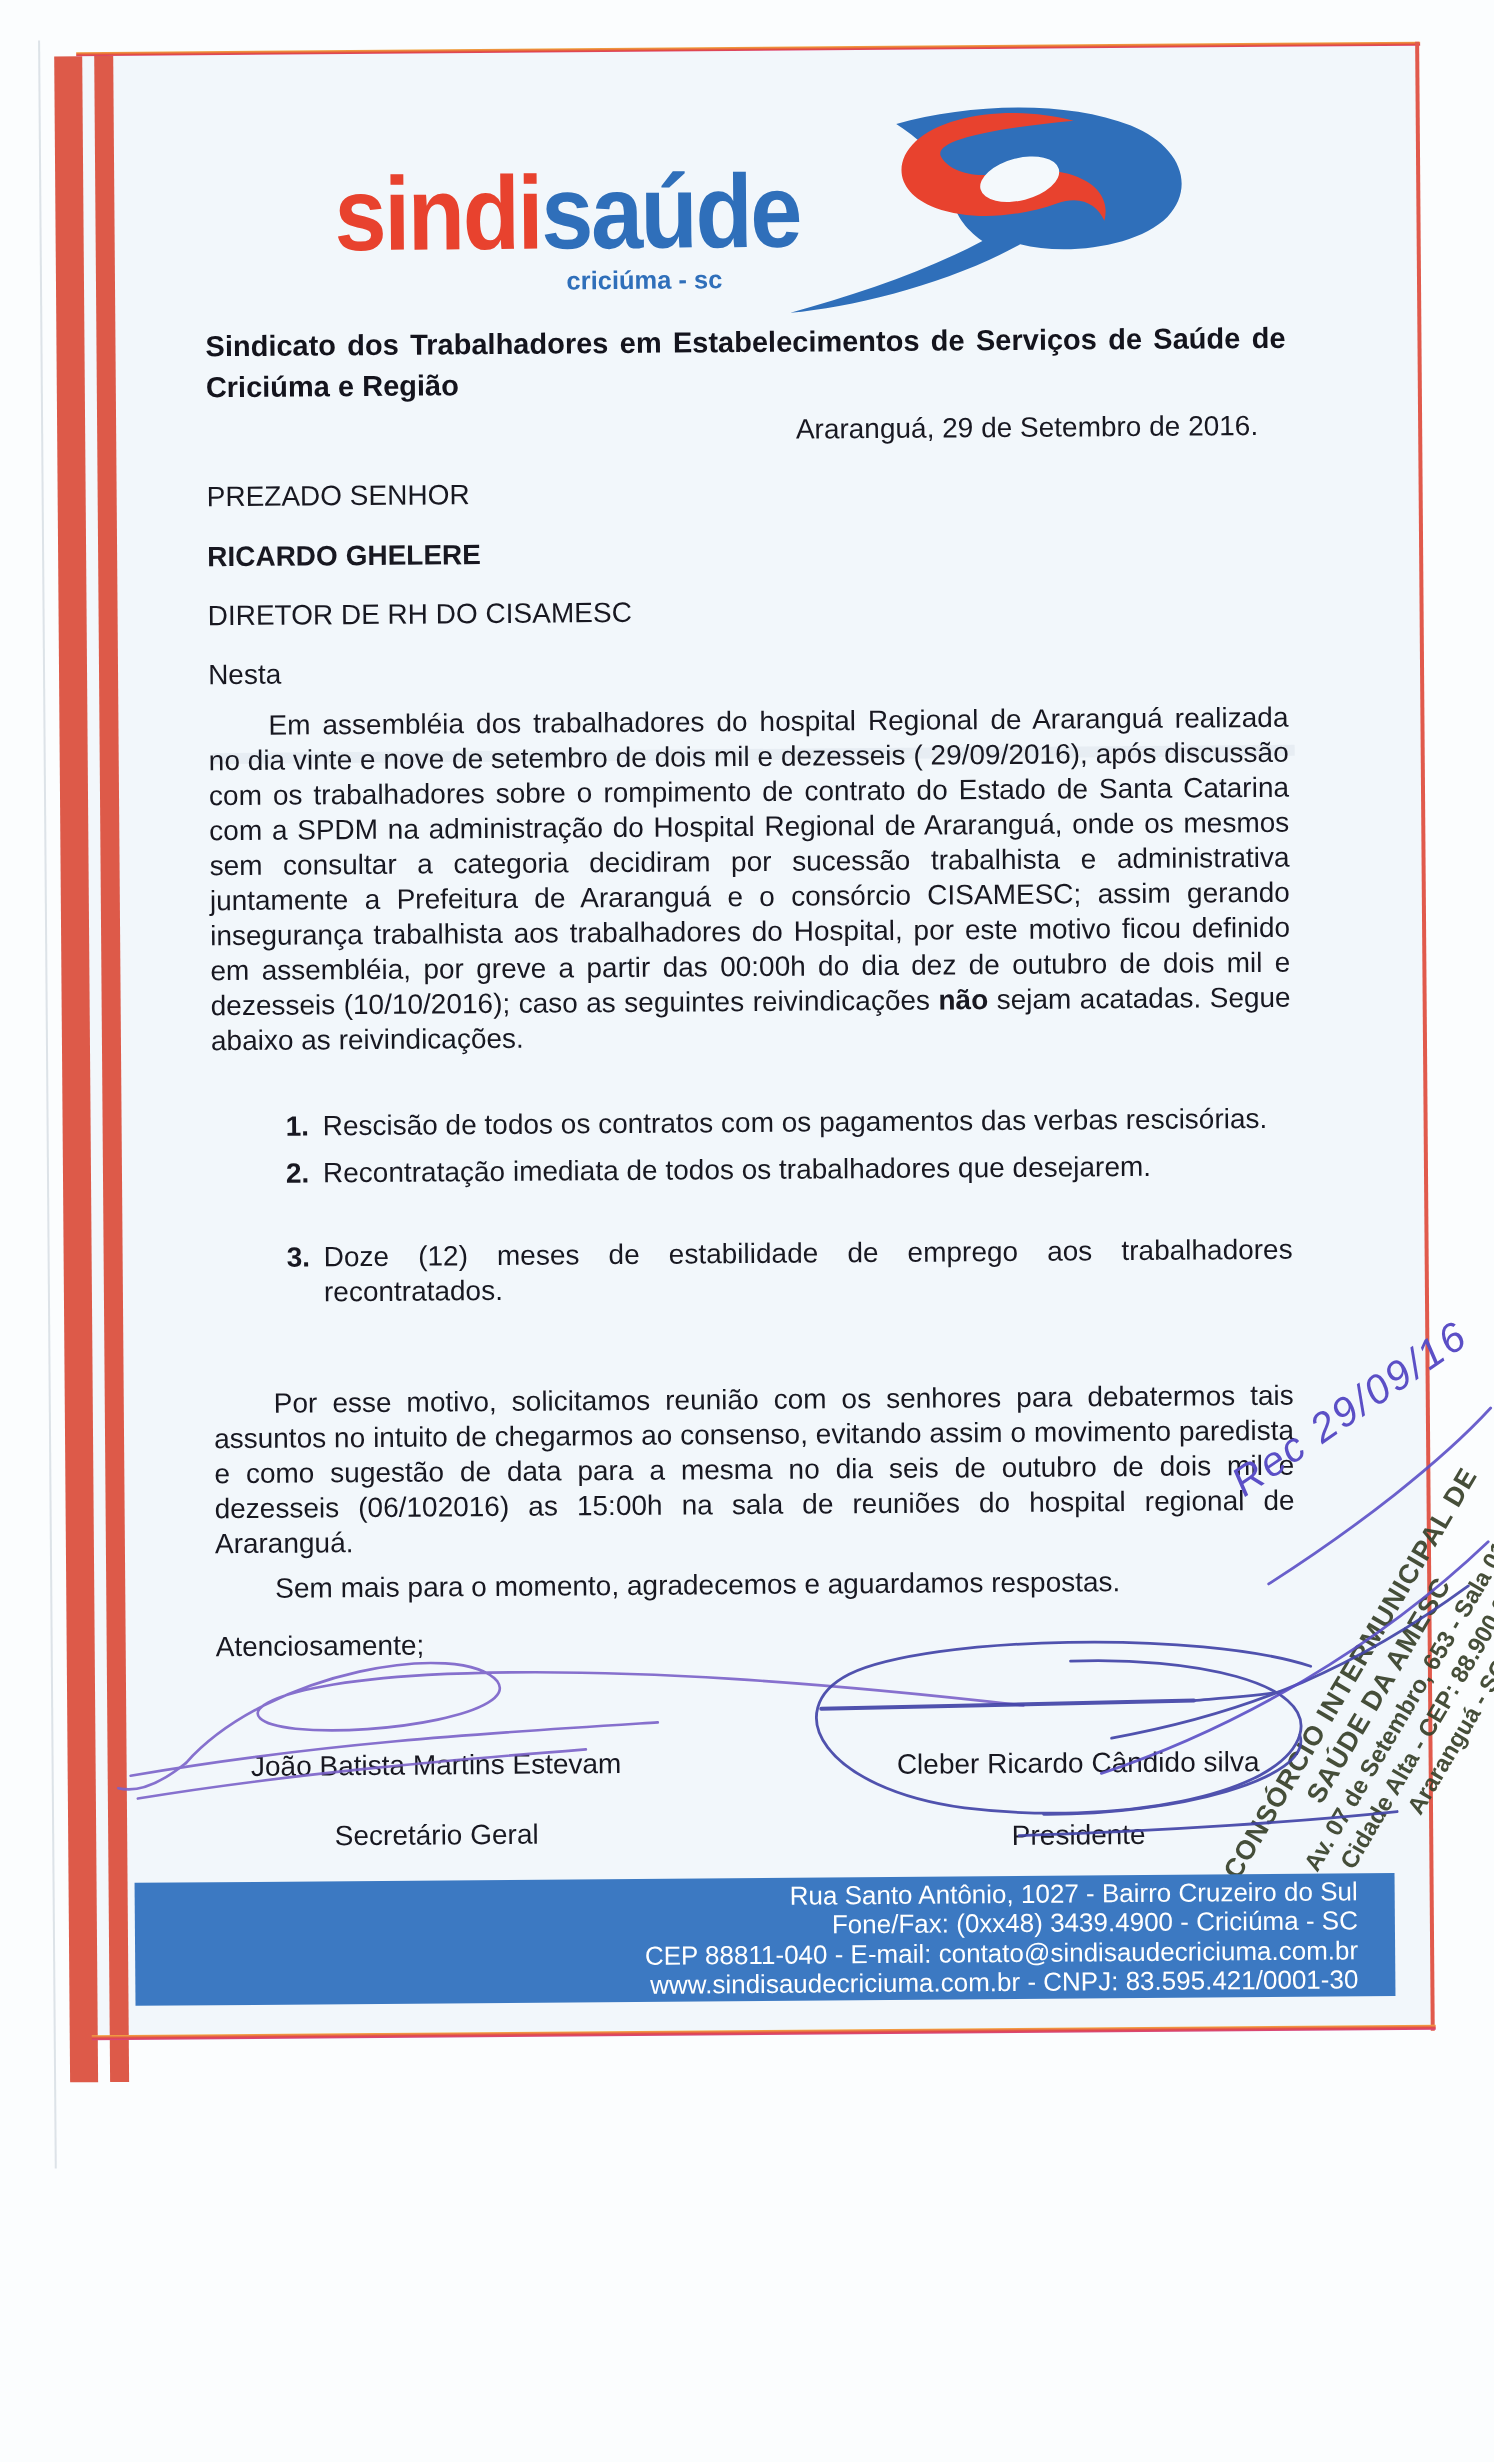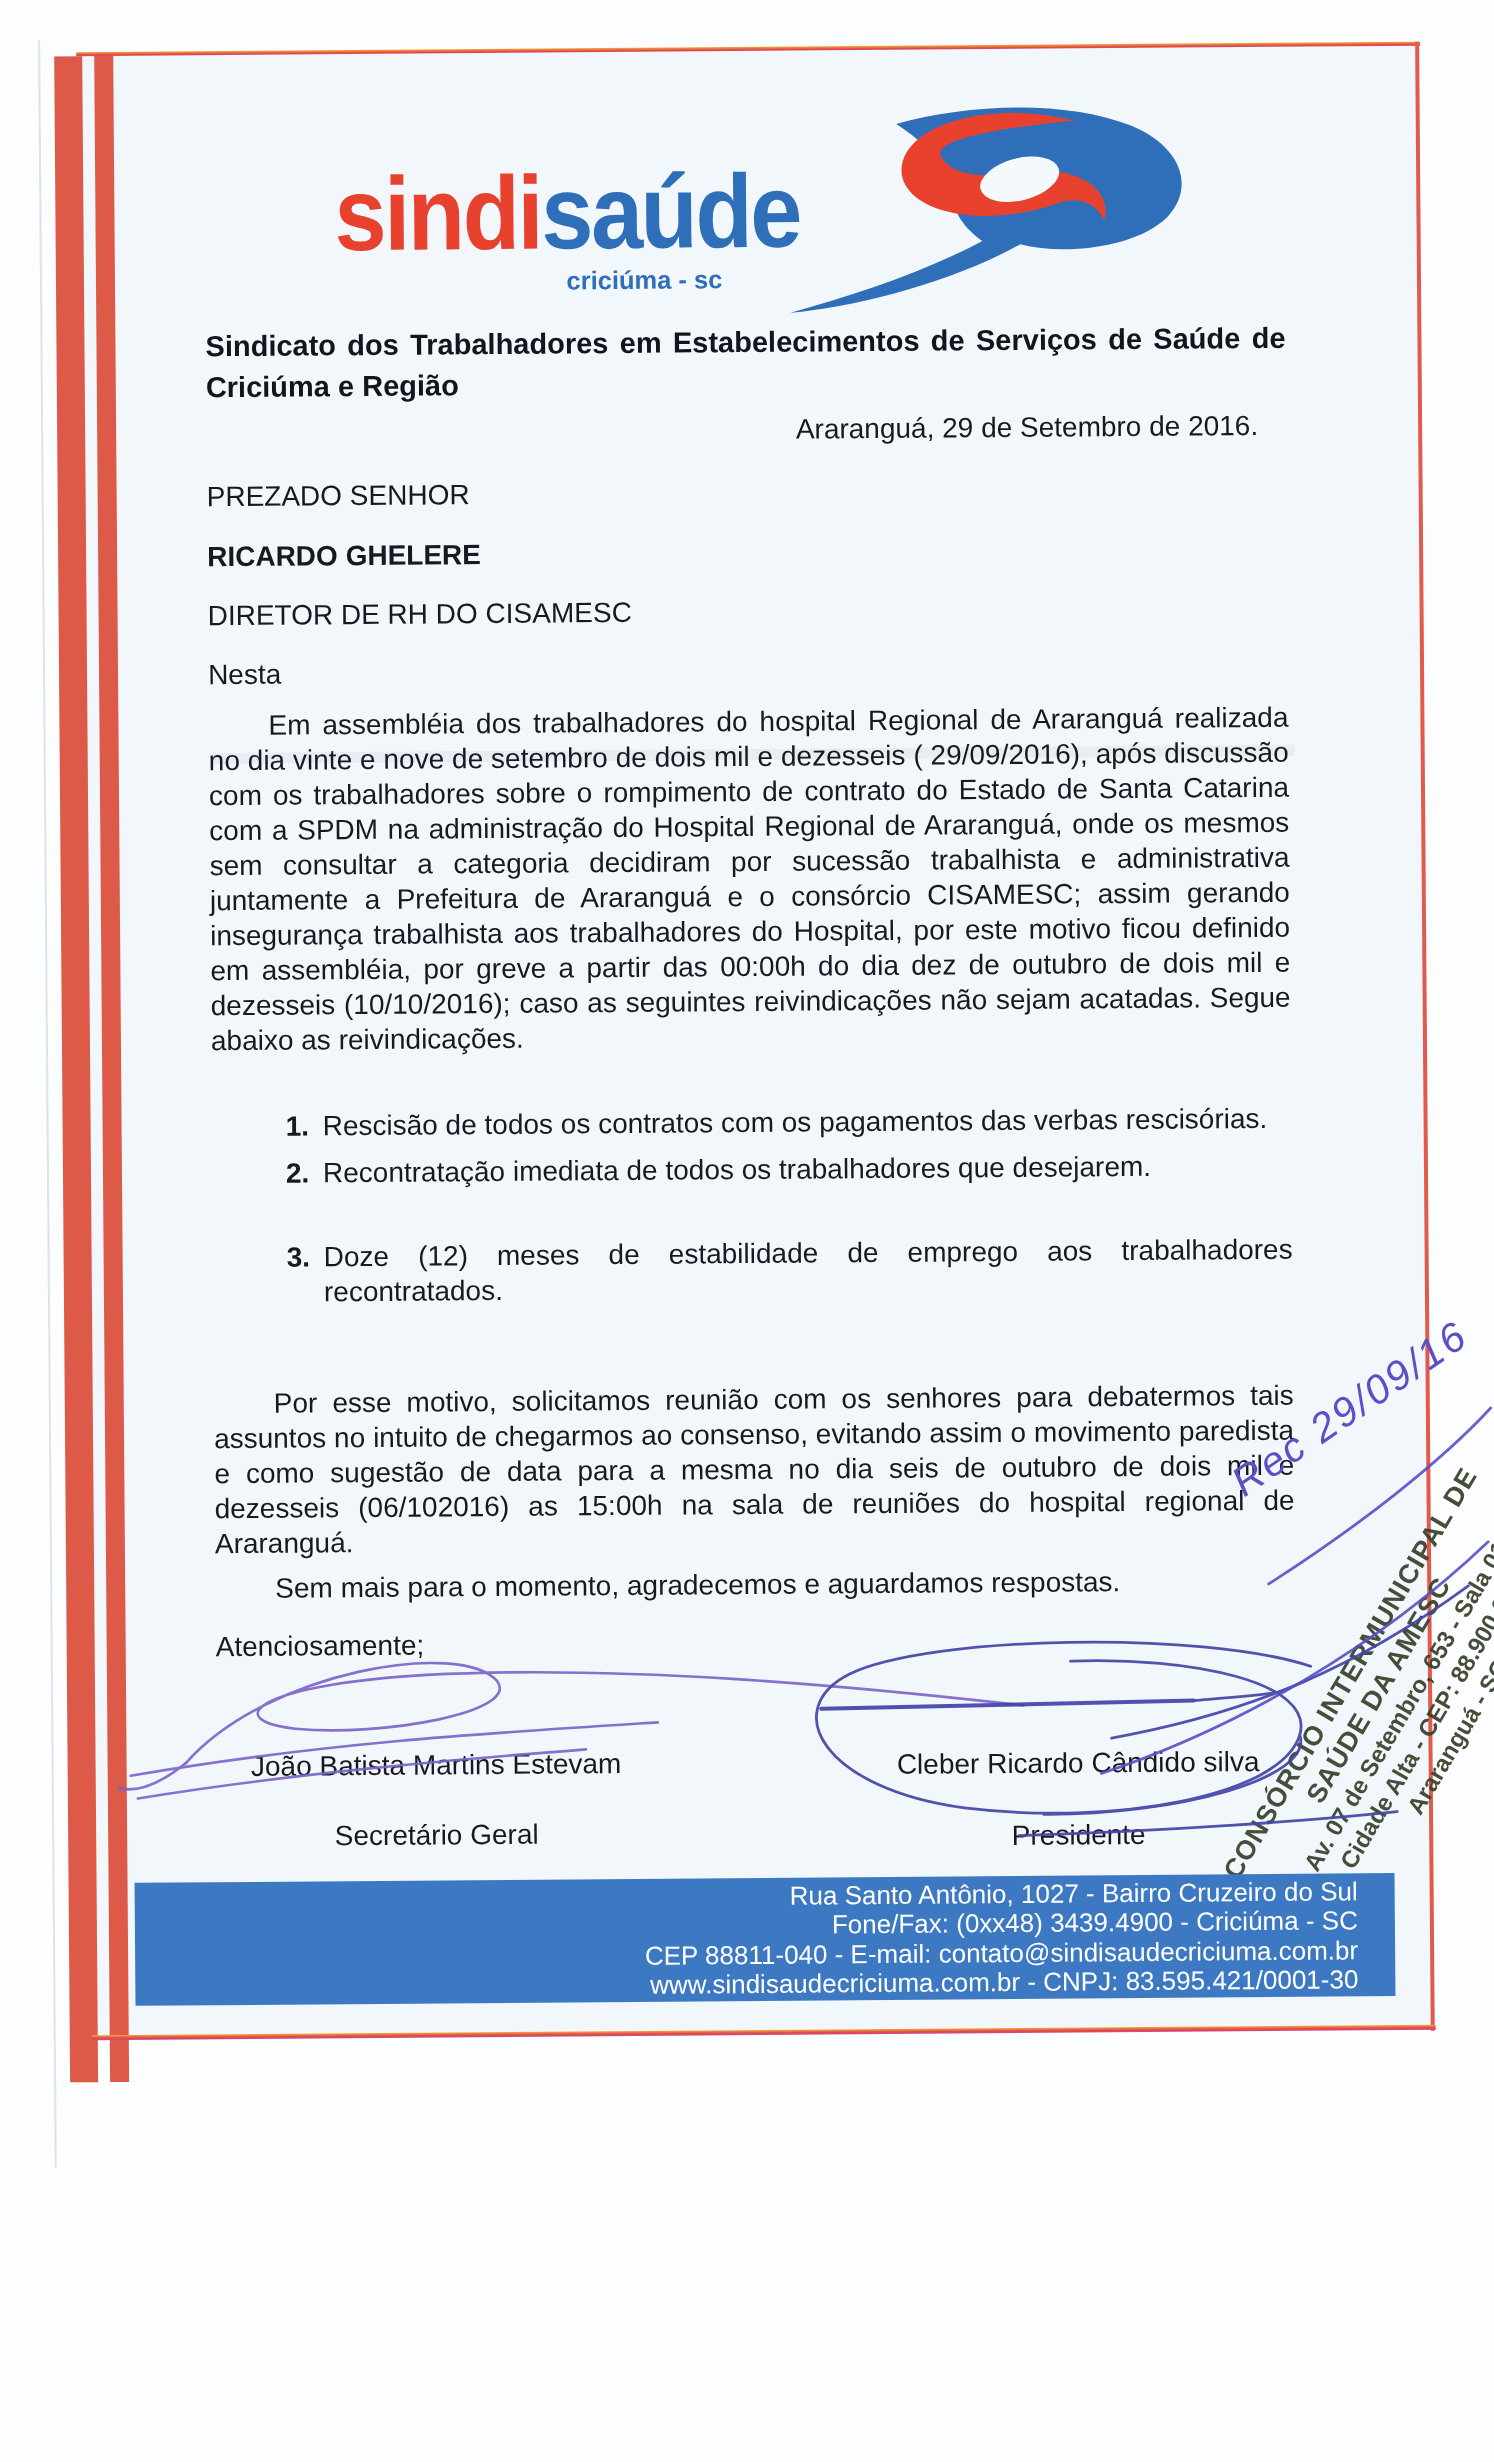--- a/index.html
+++ b/index.html
@@ -26,21 +26,21 @@
   .logo-word{position:absolute;left:341px;top:158px;font-size:104px;line-height:106px;
     font-weight:bold;letter-spacing:-2.6px;transform:scaleX(.9);transform-origin:left center;white-space:nowrap;}
   .logo-sindi{color:#e8422e;}
   .logo-saude{color:#2f6fba;}
   .logo-tagline{position:absolute;left:567px;top:265px;width:167px;text-align:center;
     font-size:25.5px;font-weight:bold;color:#2f6fba;letter-spacing:0;}
   .logo-mark{position:absolute;left:791px;top:104px;width:413px;height:218px;}
 
   
   .tb{position:absolute;left:211px;width:1080px;color:#181821;font-size:28px;line-height:35px;}
-  .bold{font-weight:normal;}
+  .bold{font-weight:bold;}
   .just{text-align:justify;}
   .title{top:322px;font-weight:bold;font-size:29px;line-height:41px;color:#14141d;}
   .dateline{top:412px;text-align:right;width:1052px;}
   .prezado{top:475px;}
   .ricardo{top:535px;font-weight:bold;}
   .diretor{top:594px;}
   .nesta{top:653px;}
   .para1{top:704px;text-indent:60px;}
   .demands{top:1105px;}
   .demand{position:relative;padding-left:111px;text-align:justify;line-height:35px;}

